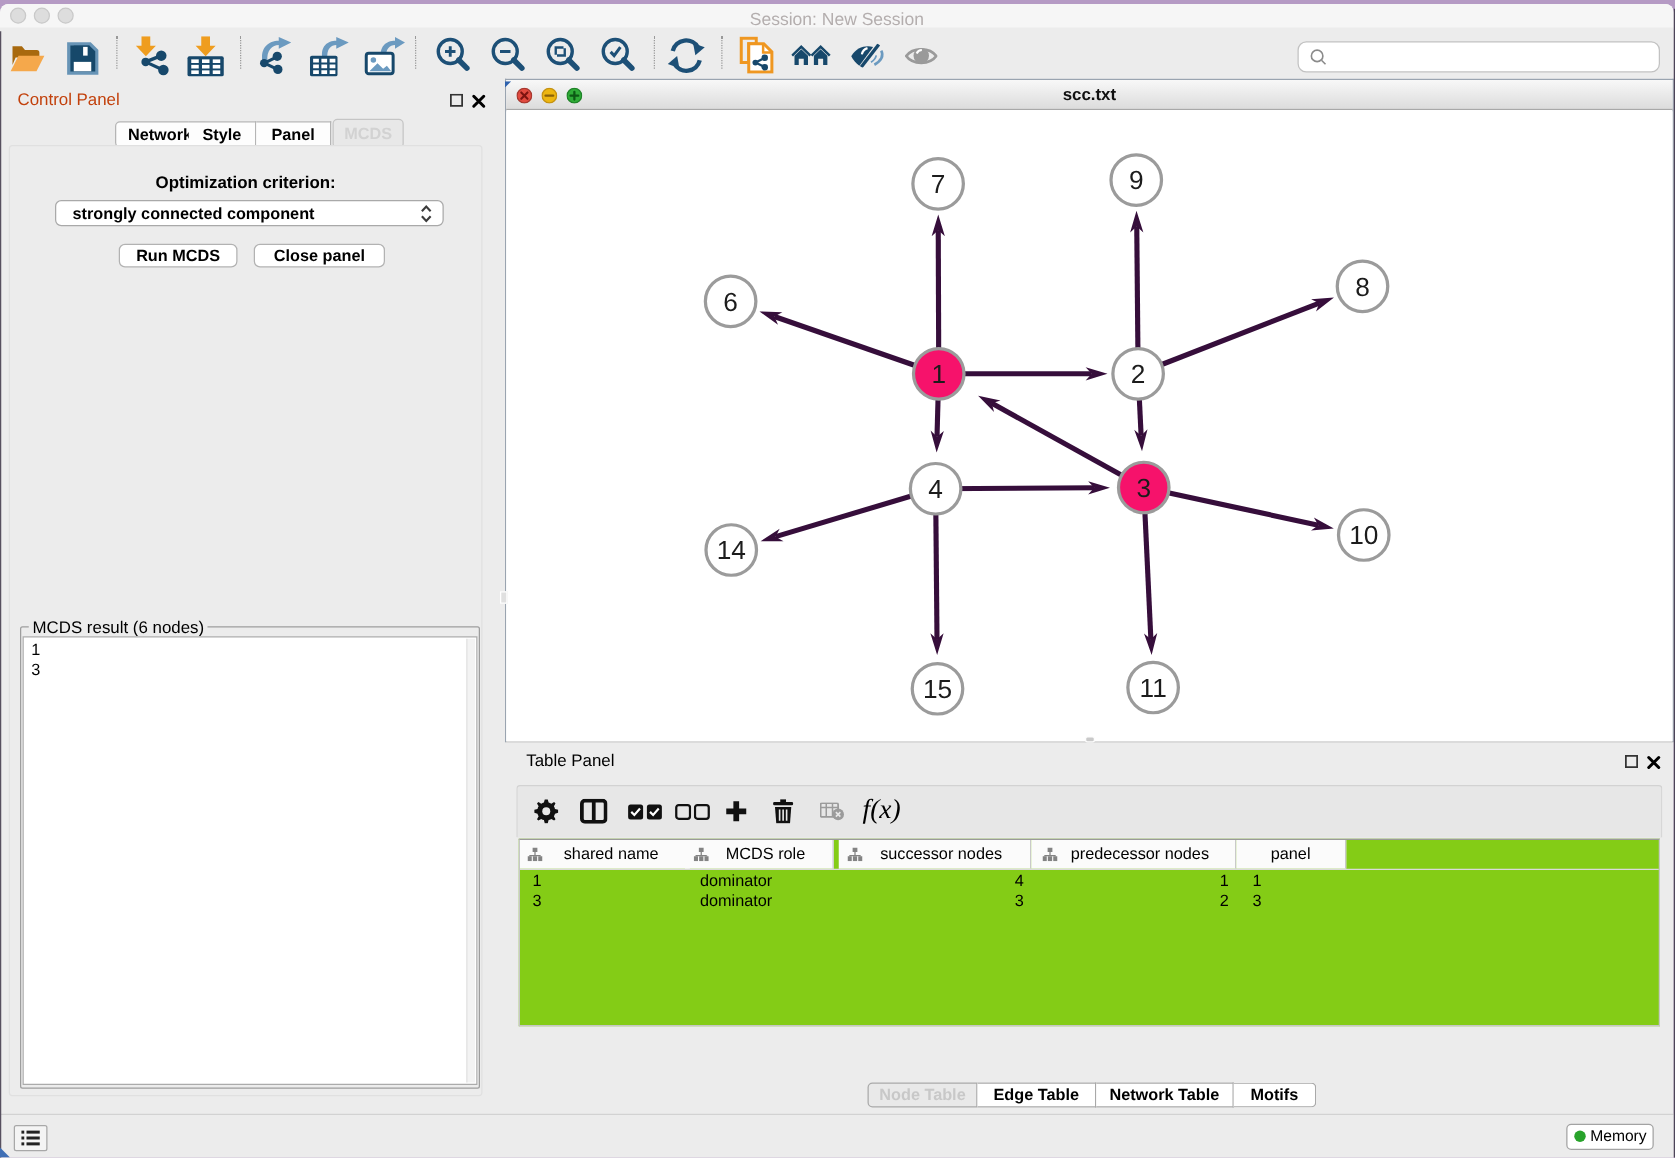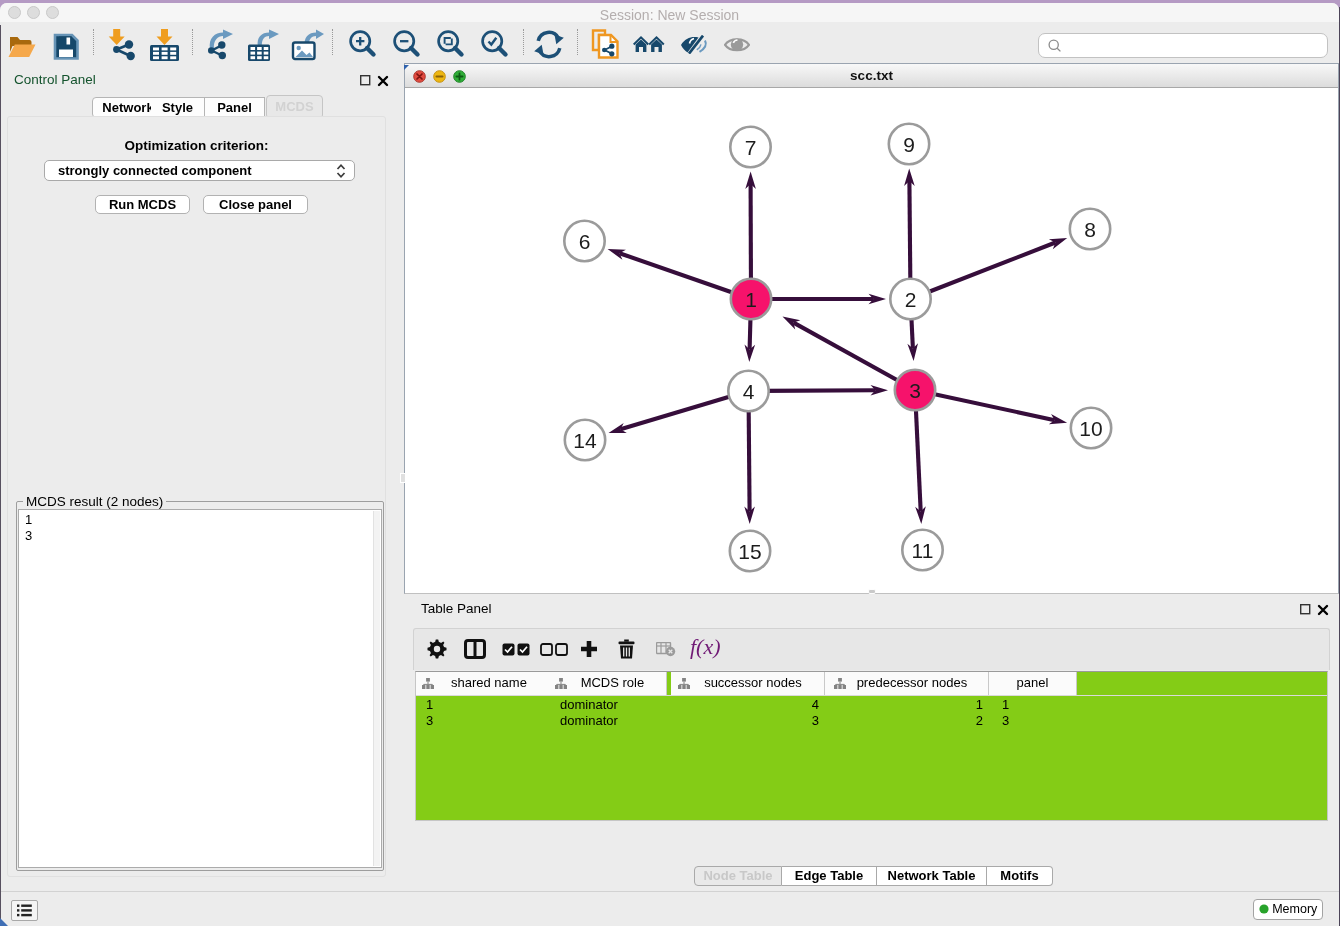--- a/index.html
+++ b/index.html
@@ -11,21 +11,21 @@
 #redge { position:absolute; left:1338.5px; top:4px; width:1.5px; height:919px; background:#4c4458; z-index:60; }
 #titlebar { position:absolute; left:0; top:0; width:1339px; height:21px; background:#f6f6f6; border-radius:7px 7px 0 0; border-bottom:1px solid #d4d4d4; }
 .tl { position:absolute; top:3px; width:13px; height:13px; border-radius:50%; background:#dddddd; border:1px solid #c9c9c9; }
 #title-text { position:absolute; top:4px; width:100%; text-align:center; font-size:14px; color:#b4aeae; }
 #toolbar { position:absolute; left:0; top:19px; width:1339px; height:41px; background:#ececec; }
 .sep { position:absolute; top:7px; height:26px; width:0; border-left:1px dotted #999; }
 .ti { position:absolute; transform:translateY(-22px); }
 #searchbox { position:absolute; left:1038px; top:11px; width:290px; height:25px; background:#fff; border:1px solid #c2c2c2; border-radius:7px; }
 
 #cpanel { position:absolute; left:0px; top:63px; width:392px; height:814px; background:#ececec; }
-#cpanel-head { position:absolute; left:14px; top:6px; font-size:13.5px; color:#14532d; }
+#cpanel-head { position:absolute; left:14px; top:6px; font-size:13.5px; color:#c2410c; }
 .jtab { position:absolute; top:31px; height:21px; background:#fdfdfd; border:1px solid #b5b5b5; font-size:13px; font-weight:bold; text-align:center; line-height:19px; color:#000; }
 #cp-inner { position:absolute; left:7px; top:50px; width:379px; height:761px; background:#ececec; border:1px solid #e0e0e0; border-radius:3px; }
 .btn { position:absolute; height:19px; background:#fff; border:1px solid #b2b2b2; border-radius:5px; font-size:13px; font-weight:bold; text-align:center; line-height:17px; }
 
 #netwin { position:absolute; left:404px; top:60px; width:935px; height:531px; border:1px solid #9aa4b0; border-bottom-color:#c0c0c0; background:#fff; }
 #netwin-title { position:absolute; left:0; top:0; width:933px; height:24px; background:linear-gradient(#f8f8f8,#dcdcdc); border-bottom:1px solid #a8a8a8; }
 #netcanvas { position:absolute; left:0; top:25px; width:933px; height:504px; background:#fff; }
 #vgrip { position:absolute; left:-5px; top:409px; width:6px; height:10px; background:#e0e0e0; border:1px solid #fff; }
 #hgrip { position:absolute; left:463px; top:525px; width:8px; height:5px; background:#c9c9c9; border:1px solid #fdfdfd; border-radius:2px; }
 
@@ -198,21 +198,21 @@
       <div style="position:absolute; left:36px; top:43px; width:311px; height:21px; background:#fff; border:1px solid #a9a9a9; border-radius:5px; font-size:13px; font-weight:bold; line-height:19px; padding-left:13px;">strongly connected component
         <svg width="12" height="16" style="position:absolute; right:7px; top:2px;" viewBox="0 0 12 16">
             <path d="M2.5 6 L6 2.2 L9.5 6" fill="none" stroke="#3c3c3c" stroke-width="1.7"></path>
             <path d="M2.5 10 L6 13.8 L9.5 10" fill="none" stroke="#3c3c3c" stroke-width="1.7"></path>
           </svg>
       </div>
       <div style="position:absolute; left:0; top:21px; width:100%; text-align:center; font-size:13.5px; font-weight:bold;">Optimization criterion:</div>
       <div class="btn" style="left:87px; top:78px; width:95px;">Run MCDS</div>
       <div class="btn" style="left:195px; top:78px; width:105px;">Close panel</div>
       <div style="position:absolute; left:8px; top:384px; width:368px; height:370px; border:1px solid #9d9d9d; border-radius:2px;">
-        <div style="position:absolute; left:6px; top:-8px; background:#ececec; padding:0 3px; font-size:13.5px;">MCDS result (2 nodes)</div>
+        <div style="position:absolute; left:6px; top:-8px; background:#ececec; padding:0 3px; font-size:13.5px;">MCDS result (6 nodes)</div>
         <div style="position:absolute; left:1px; top:7px; width:364px; height:359px; background:#fff; border:1px solid #ababab; font-size:13px; padding:2px 0 0 6px; line-height:16px;">1<br>3</div>
         <div style="position:absolute; right:3px; top:9px; width:7px; height:355px; background:#f3f3f3; border-left:1px solid #e2e2e2;"></div>
       </div>
     </div>
   </div>
   <div id="netwin">
     <div id="netwin-title">
       <svg width="13" height="13" style="position:absolute;left:8px;top:6px;" viewBox="0 0 13 13">
           <circle cx="6.5" cy="6.5" r="5.8" fill="#e24b40" stroke="#a8382f" stroke-width="1"></circle>
           <path d="M4 4 L9 9 M9 4 L4 9" stroke="#7e1410" stroke-width="1.7" stroke-linecap="round"></path>
@@ -337,21 +337,21 @@
           </g>
         </svg>
       <svg style="position:absolute;left:242px;top:13px;" width="20" height="15" viewBox="0 0 20 15">
           <rect x="0.5" y="0.5" width="14" height="11" rx="1" fill="none" stroke="#9b9b9b" stroke-width="1.4"></rect>
           <line x1="0.5" y1="4" x2="14.5" y2="4" stroke="#9b9b9b" stroke-width="1.2"></line>
           <line x1="5" y1="1" x2="5" y2="11.5" stroke="#9b9b9b" stroke-width="1.2"></line>
           <line x1="10" y1="1" x2="10" y2="11.5" stroke="#9b9b9b" stroke-width="1.2"></line>
           <circle cx="14.5" cy="9.5" r="4.7" fill="#9b9b9b"></circle>
           <path d="M12.7 7.7 L16.3 11.3 M16.3 7.7 L12.7 11.3" stroke="#e7e7e7" stroke-width="1.3"></path>
         </svg>
-      <div style="position:absolute;left:276px;top:5px;font-family:'Liberation Serif',serif;font-style:italic;font-size:22px;color:#701a75;">f(x)</div>
+      <div style="position:absolute;left:276px;top:5px;font-family:'Liberation Serif',serif;font-style:italic;font-size:22px;color:#000000;">f(x)</div>
     </div>
     <div id="tp-table">
       <div class="th" style="left:0px; width:136px;">&nbsp;&nbsp;&nbsp;shared name</div>
       <div class="th" style="left:132px; width:119px;">&nbsp;&nbsp;&nbsp;MCDS role</div>
       <div class="th" style="left:255px; width:154px;">&nbsp;&nbsp;&nbsp;successor nodes</div>
       <div class="th" style="left:409px; width:164px;">&nbsp;&nbsp;&nbsp;predecessor nodes</div>
       <div class="th" style="left:573px; width:88px;">panel</div>
       <div style="position:absolute; left:0; top:23px; width:911px; height:1px; background:#dadada;"></div>
       <svg style="position:absolute;left:6px;top:6px;" width="12" height="11" viewBox="0 0 12 11">
           <g fill="#838383">

